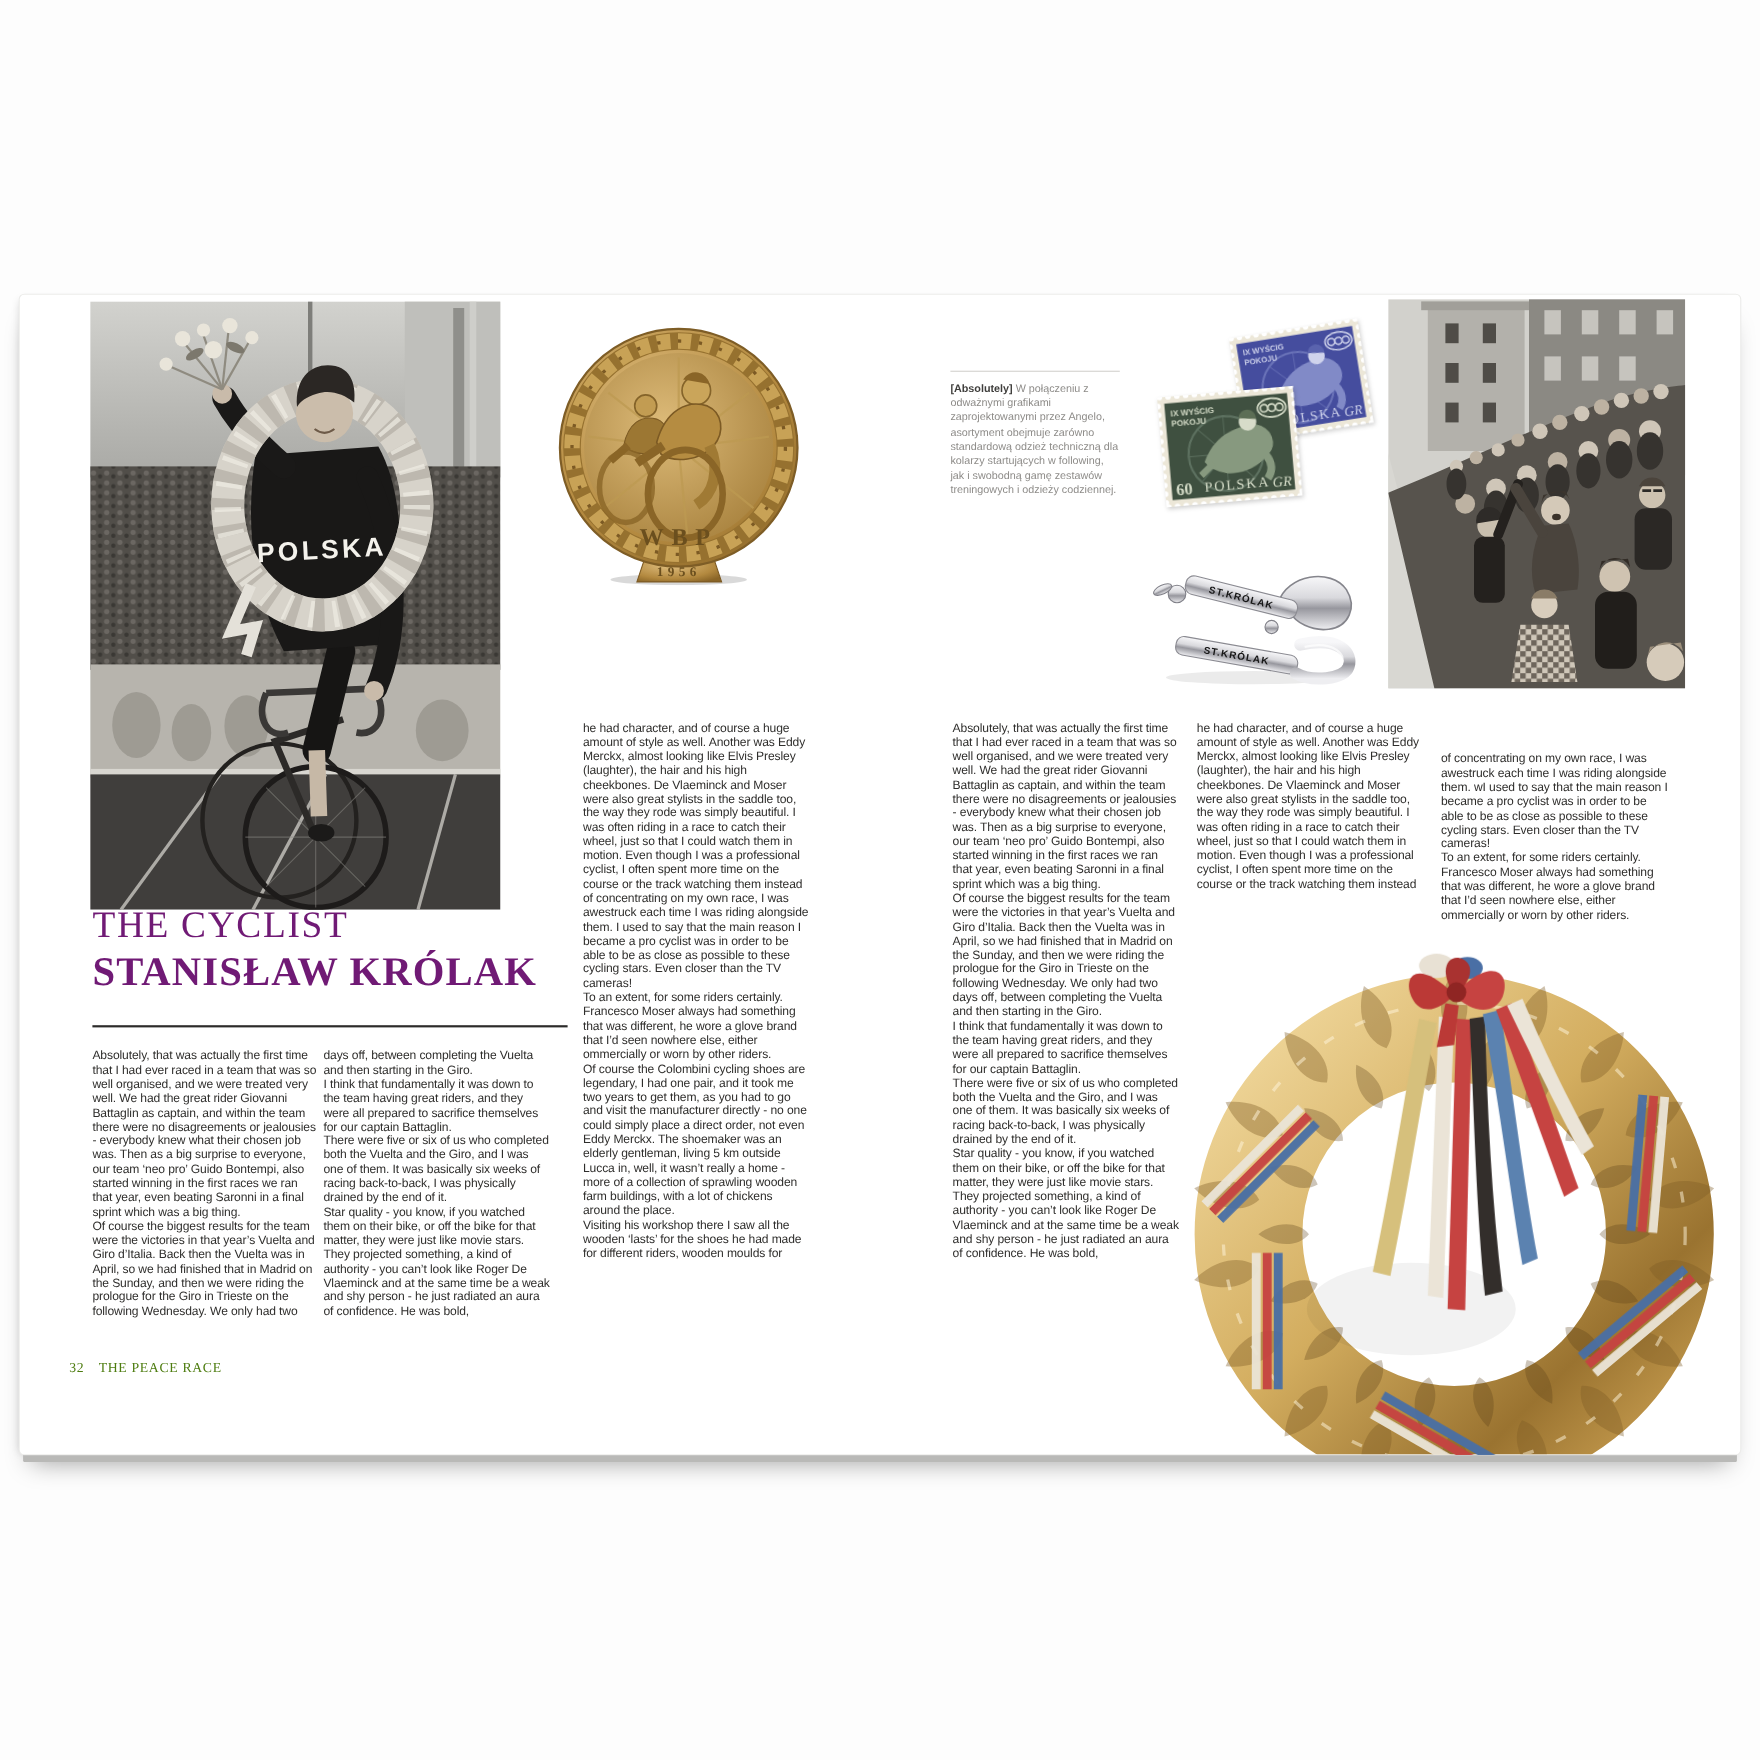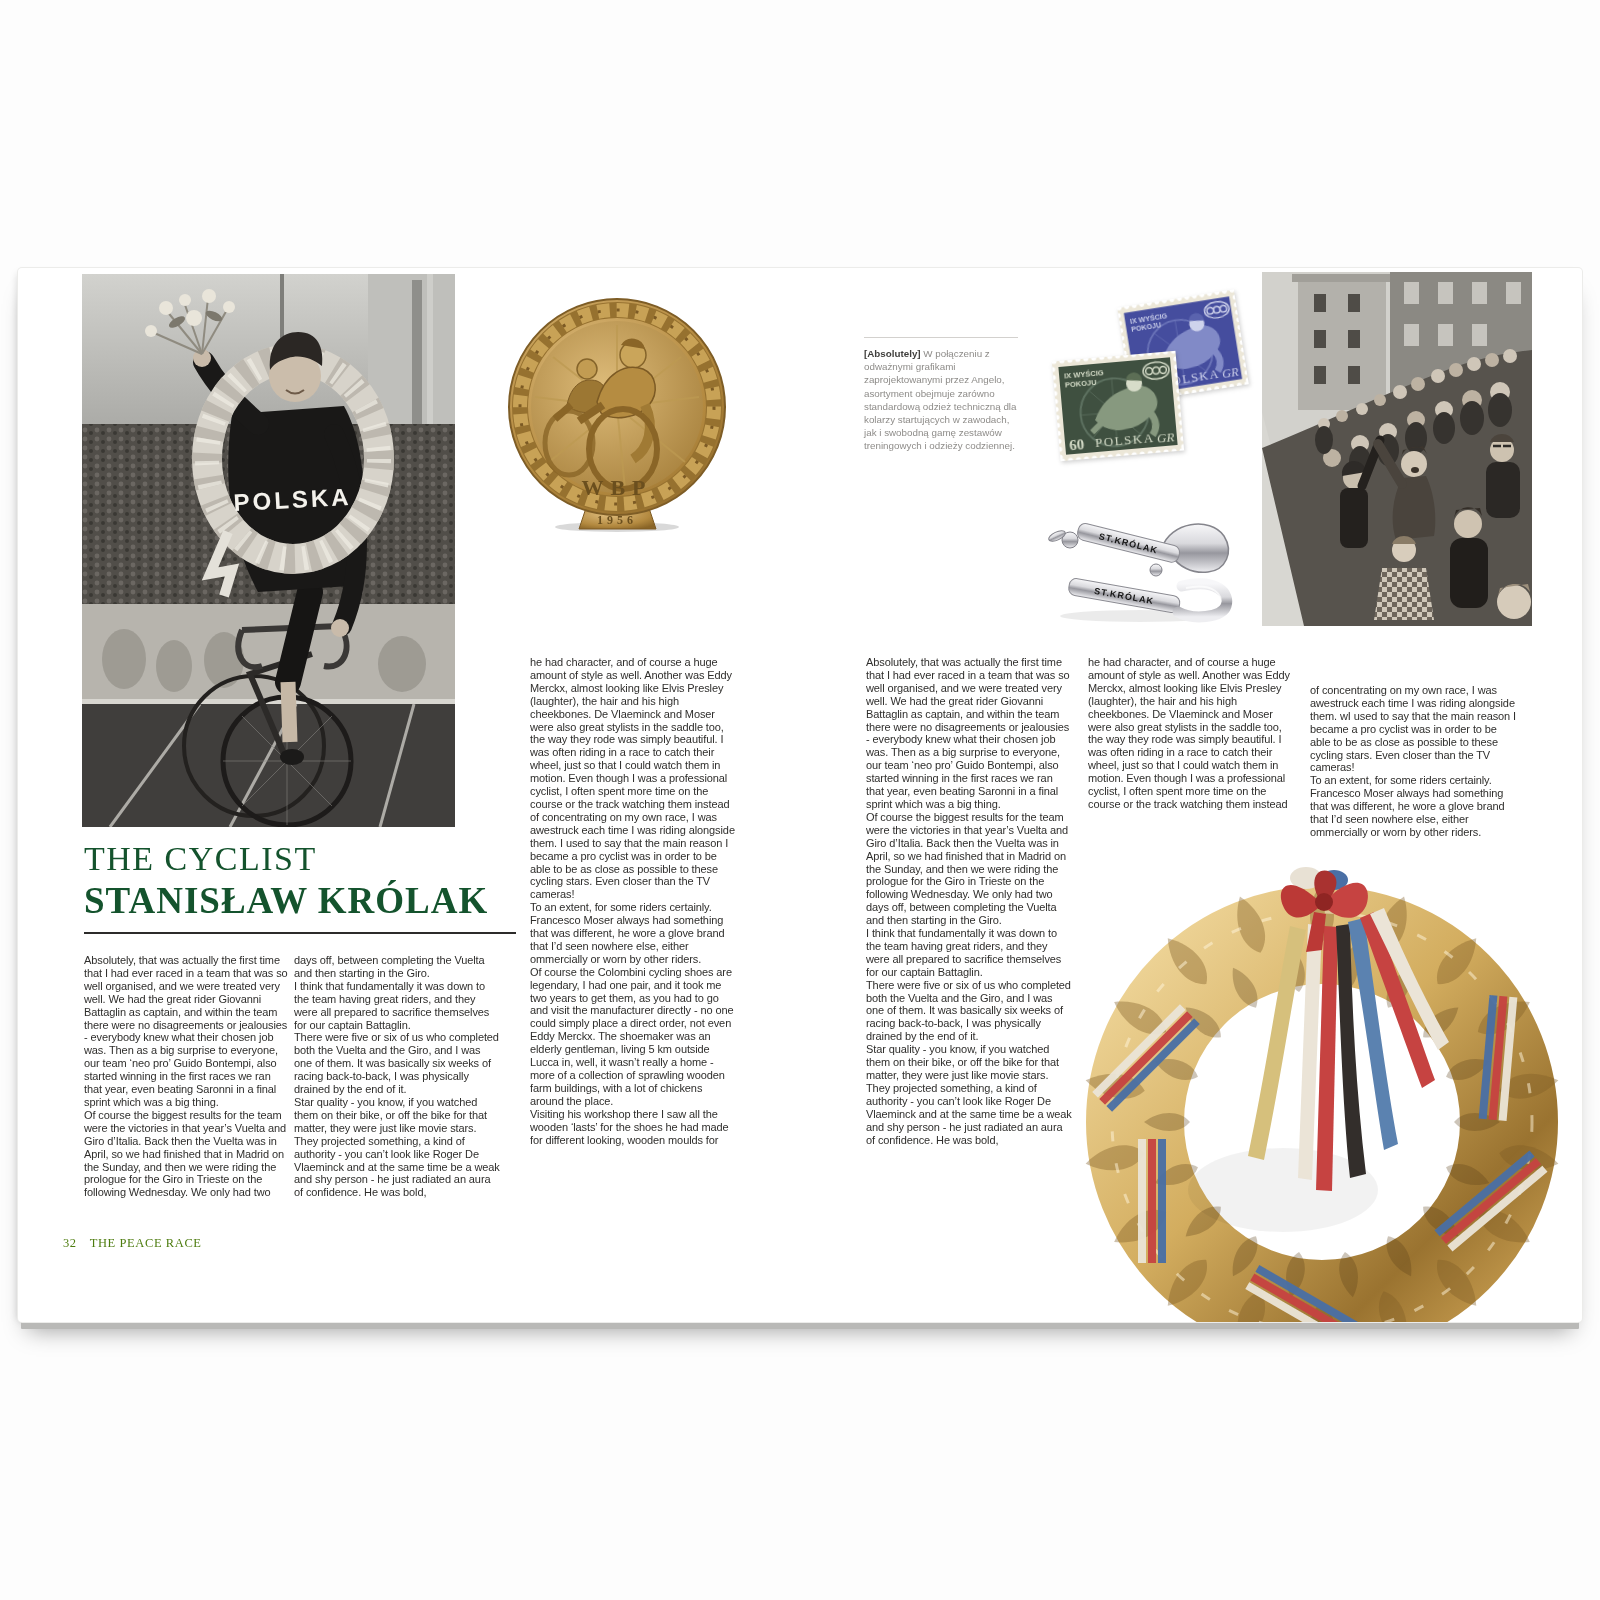--- a/index.html
+++ b/index.html
@@ -3,21 +3,21 @@
 <meta charset="utf-8">
 <style>
   html,body{margin:0;padding:0;background:#fdfdfd;width:1600px;height:1600px;overflow:hidden;}
   .canvas{position:relative;width:1600px;height:1600px;background:#fdfdfd;}
   .page{position:absolute;left:18px;top:268px;width:1564px;height:1054px;background:#ffffff;
         border-radius:4px;overflow:hidden;
         box-shadow:0 0 0 1px #ececea, 0 10px 0 -3px #b9b9b7, 0 18px 22px -10px rgba(0,0,0,.38),
                    -4px 2px 8px -4px rgba(0,0,0,.18);}
   .abs{position:absolute;}
   
-  .headline{left:66px;top:572px;font-family:"Liberation Serif",serif;color:#14532d;}
+  .headline{left:66px;top:555px;font-family:"Liberation Serif",serif;color:#701a75;}
   .headline .eyebrow{font-size:34px;font-weight:400;letter-spacing:1.5px;line-height:1.1;}
   .headline .name{font-size:37px;font-weight:700;letter-spacing:1px;line-height:1.12;margin-top:3px;}
   .rule{left:66px;top:664px;width:432px;height:2px;background:#2c2b2a;}
   
   .col{width:207px;font-family:Liberation Sans, sans-serif;font-size:11px;line-height:12.9px;
        color:#2f2e2c;letter-spacing:-0.1px;}
   .col p{margin:0;}
   .c1{left:66px;top:686px;} .c2{left:276px;top:686px;} .c3{left:512px;top:388px;}
   .c4{left:848px;top:388px;} .c5{left:1070px;top:388px;} .c6{left:1292px;top:388px;margin-top:28px;}
   
@@ -193,30 +193,30 @@
     <div class="abs col c2">
         <p>days off, between completing the Vuelta and then starting in the Giro.</p>
         <p>I think that fundamentally it was down to the team having great riders, and they were all prepared to sacrifice themselves for our captain Battaglin.</p>
         <p>There were five or six of us who completed both the Vuelta and the Giro, and I was one of them. It was basically six weeks of racing back-to-back, I was physically drained by the end of it.</p>
         <p>Star quality - you know, if you watched them on their bike, or off the bike for that matter, they were just like movie stars. They projected something, a kind of authority - you can’t look like Roger De Vlaeminck and at the same time be a weak and shy person - he just radiated an aura of confidence. He was bold,</p>
       </div>
     <div class="abs col c3">
         <p>he had character, and of course a huge amount of style as well. Another was Eddy Merckx, almost looking like Elvis Presley (laughter), the hair and his high cheekbones. De Vlaeminck and Moser were also great stylists in the saddle too, the way they rode was simply beautiful. I was often riding in a race to catch their wheel, just so that I could watch them in motion. Even though I was a professional cyclist, I often spent more time on the course or the track watching them instead of concentrating on my own race, I was awestruck each time I was riding alongside them. I used to say that the main reason I became a pro cyclist was in order to be able to be as close as possible to these cycling stars. Even closer than the TV cameras!</p>
         <p>To an extent, for some riders certainly. Francesco Moser always had something that was different, he wore a glove brand that I’d seen nowhere else, either ommercially or worn by other riders.</p>
         <p>Of course the Colombini cycling shoes are legendary, I had one pair, and it took me two years to get them, as you had to go and visit the manufacturer directly - no one could simply place a direct order, not even Eddy Merckx. The shoemaker was an elderly gentleman, living 5 km outside Lucca in, well, it wasn’t really a home - more of a collection of sprawling wooden farm buildings, with a lot of chickens around the place.</p>
-        <p>Visiting his workshop there I saw all the wooden ‘lasts’ for the shoes he had made for different looking, wooden moulds for</p>
+        <p>Visiting his workshop there I saw all the wooden ‘lasts’ for the shoes he had made for different riders, wooden moulds for</p>
       </div>
 
     <div class="abs folio">
       <span class="num">32</span><span>THE PEACE RACE</span>
     </div>
 
     <div class="abs caption">
       <hr class="cap-divider">
-      <div><b>[Absolutely]</b><span> W połączeniu z odważnymi grafikami zaprojektowanymi przez Angelo, asortyment obejmuje zarówno standardową odzież techniczną dla kolarzy startujących w zawodach, jak i swobodną gamę zestawów treningowych i odzieży codziennej.</span></div>
+      <div><b>[Absolutely]</b><span> W połączeniu z odważnymi grafikami zaprojektowanymi przez Angelo, asortyment obejmuje zarówno standardową odzież techniczną dla kolarzy startujących w following, jak i swobodną gamę zestawów treningowych i odzieży codziennej.</span></div>
     </div>
 
     <svg class="abs stamp stamp-blue" viewBox="0 0 124 100" xmlns="http://www.w3.org/2000/svg">
       <rect x="0" y="0" width="124" height="100" fill="#ece7d8"></rect>
       <g fill="#ffffff">
         <g id="perfTopB">
             <circle cx="2" cy="0" r="2.6"></circle>
             <circle cx="10" cy="0" r="2.6"></circle>
             <circle cx="18" cy="0" r="2.6"></circle>
             <circle cx="26" cy="0" r="2.6"></circle>

